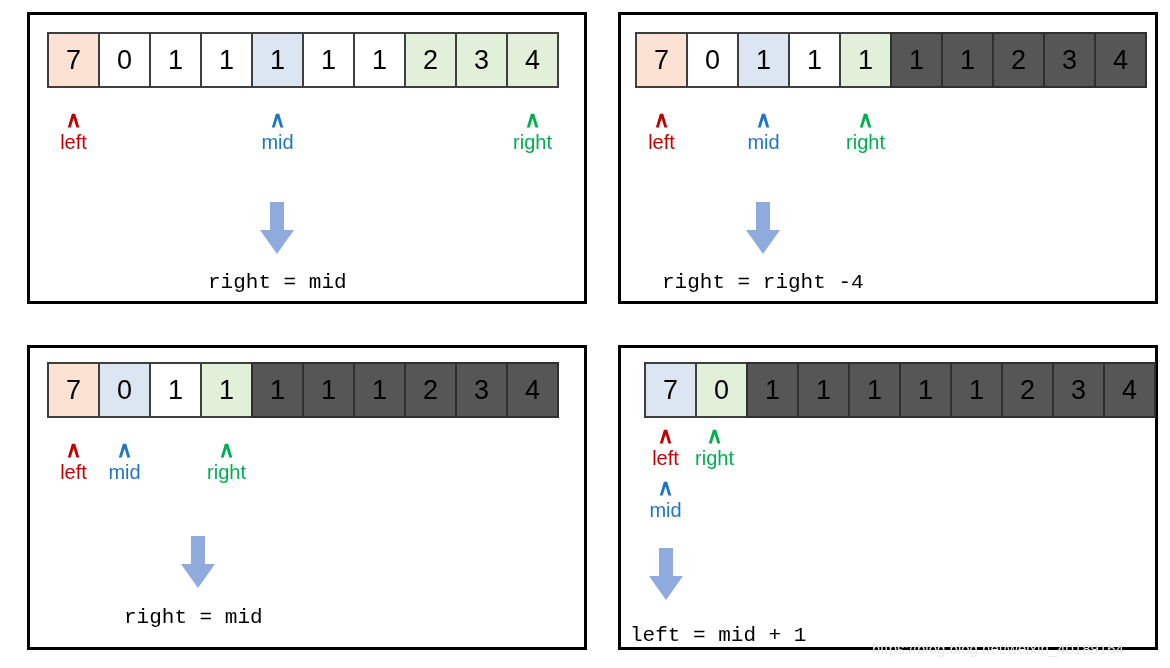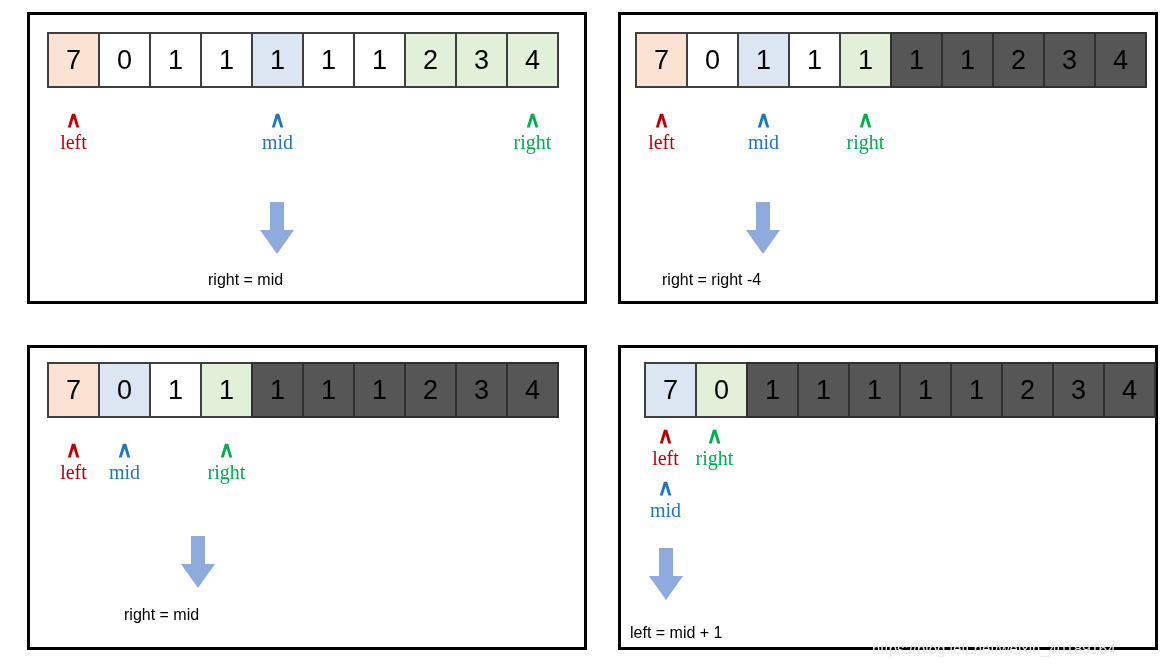--- a/index.html
+++ b/index.html
@@ -73,21 +73,21 @@
   }
   .caret {
     font-size: 22px;
     font-weight: bold;
     line-height: 20px;
     font-family: "Liberation Sans", sans-serif;
   }
   .mlabel {
     font-size: 20px;
     line-height: 24px;
-    font-family: Liberation Serif, serif;
+    font-family: Liberation Sans, sans-serif;
   }
   .m-left  .caret, .m-left  .mlabel  { color: #C00000; }
   .m-mid   .caret, .m-mid   .mlabel  { color: #1F77C4; }
   .m-right .caret, .m-right .mlabel  { color: #00B050; }
 
   
   .down-arrow {
     position: absolute;
     width: 34px;
     height: 52px;
@@ -106,24 +106,24 @@
     top: 28px;
     width: 0; height: 0;
     border-left: 17px solid transparent;
     border-right: 17px solid transparent;
     border-top: 24px solid #8FAADC;
   }
 
   
   .caption {
     position: absolute;
-    font-size: 16px;
+    font-size: 21px;
     color: #000000;
     white-space: nowrap;
-    font-family: Liberation Sans, sans-serif;
+    font-family: Liberation Mono, monospace;
   }
 
   
   #watermark {
     position: absolute;
     left: 872px;
     top: 640px;
     font-size: 15px;
     color: #e8e8e8;
     white-space: nowrap;
@@ -276,14 +276,14 @@
     </div>
 
     <div class="down-arrow" style="left:28px; top:200px;">
       <div class="shaft"></div>
         <div class="head"></div>
     </div>
 
     <div class="caption" style="left:9px; top:276px;">left = mid + 1</div>
   </div>
 
-  <div id="watermark">https://blog.left.net/weixin_40189164</div>
+  <div id="watermark">https://blog.blog.net/weixin_40189164</div>
 </div>
 
 </body></html>

